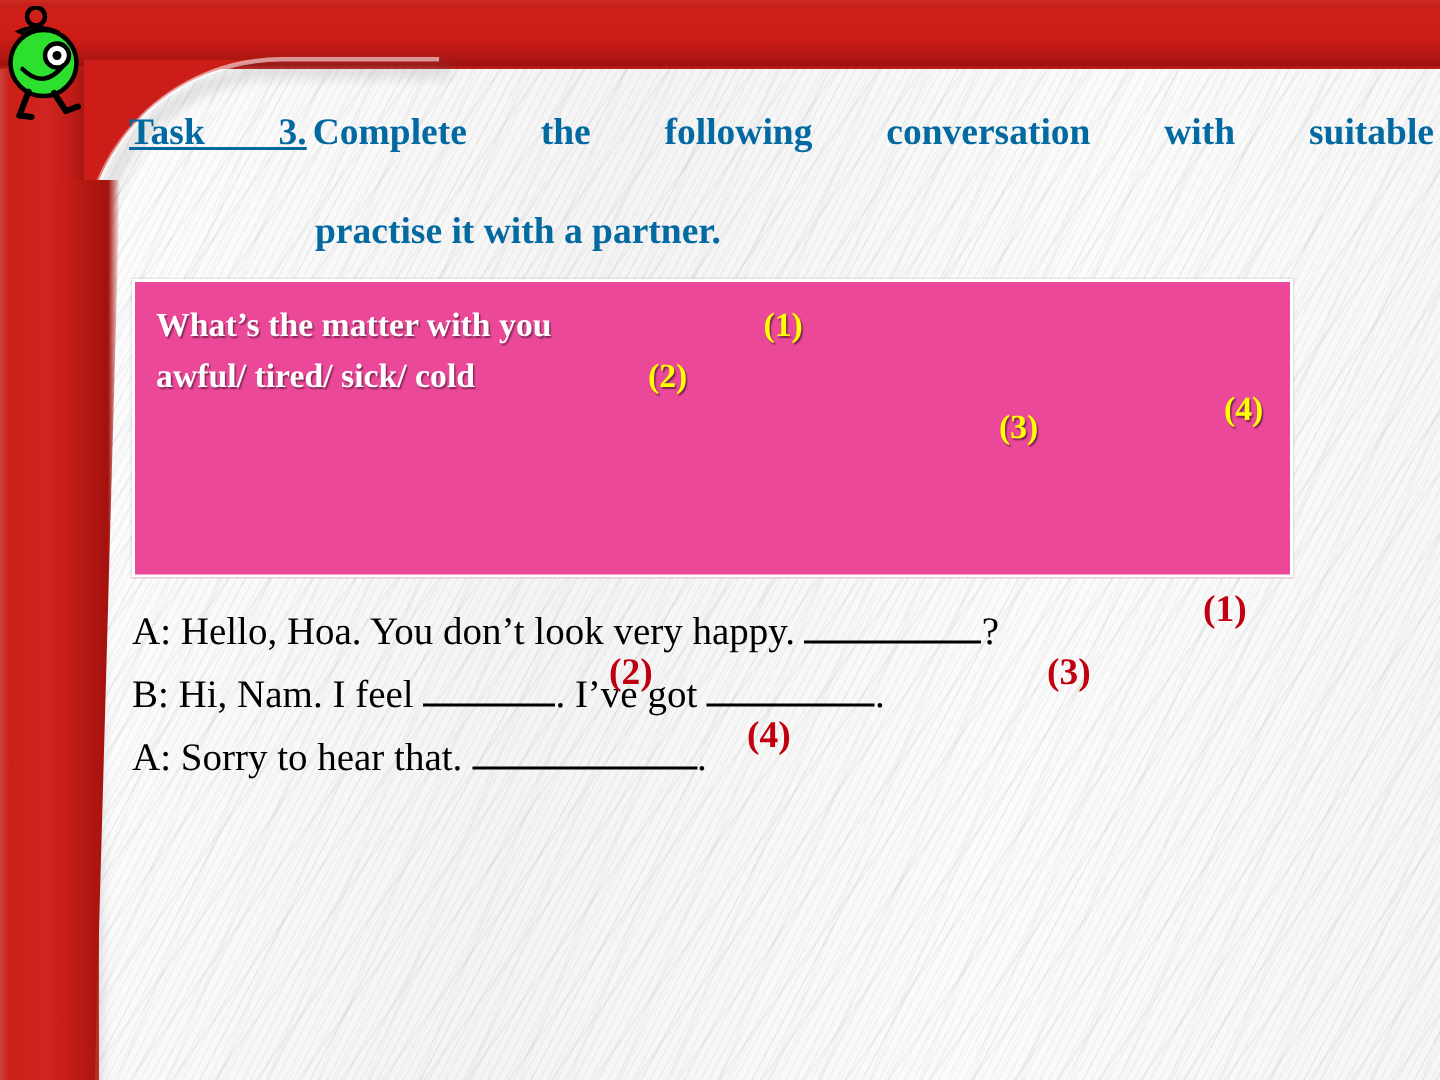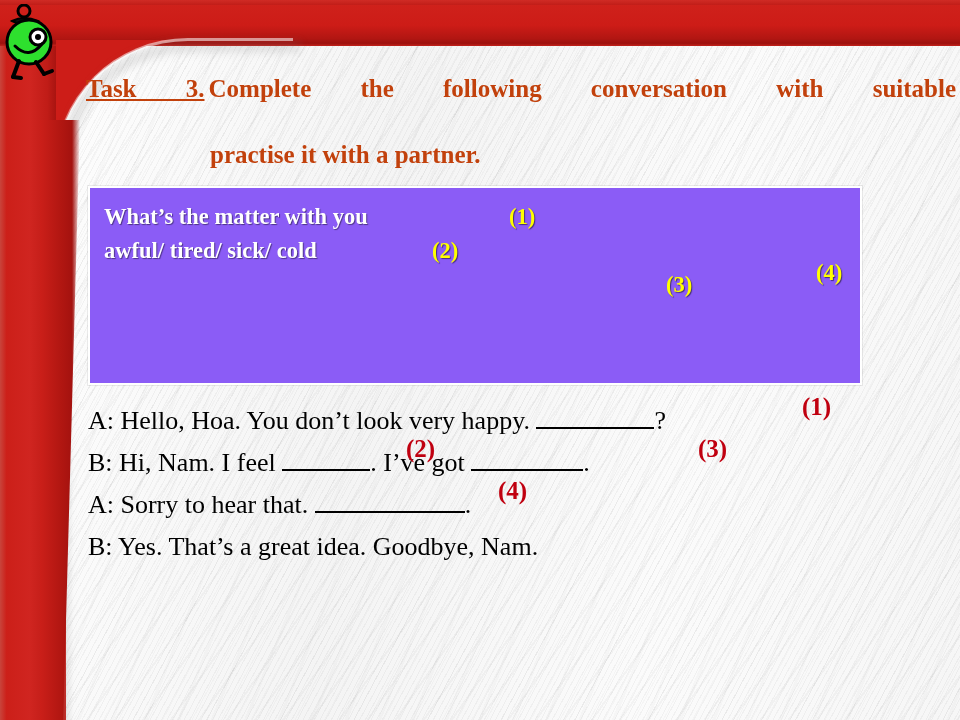--- a/index.html
+++ b/index.html
@@ -105,21 +105,21 @@
     position: absolute;
     left: 2px; top: 4px;
     width: 62px; height: 78px;
   }
 
   
   .instruction {
     position: absolute;
     left: 86px; top: 72px;
     width: 870px;
-    color: #c2410c;
+    color: #0369a1;
     font-weight: bold;
     font-size: 25px;
     line-height: 33px;
     text-align: justify;
     text-justify: inter-word;
   }
   .instruction .task-label {
     text-decoration: underline;
     white-space: nowrap;
     margin-right: 4px;
@@ -135,21 +135,21 @@
   }
   .instr-line.last::after { display: none; }
   .instr-line.first { text-indent: 0; }
   .instr-line.indent { padding-left: 124px; }
 
   
   .wordbox {
     position: absolute;
     left: 88px; top: 186px;
     width: 774px; height: 199px;
-    background: #8b5cf6;
+    background: #ec4899;
     border: 2px solid #ffffff;
     box-sizing: border-box;
     box-shadow: 0 0 0 1px rgba(0,0,0,0.07);
   }
   .wordbox-inner {
     position: relative;
     width: 100%; height: 100%;
     padding: 12px 0 0 14px;
     box-sizing: border-box;
   }
@@ -281,19 +281,16 @@
       <span>B:</span><span> Hi, Nam. I feel </span><span class="blank w2"></span><span>. I’ve got </span><span class="blank w3"></span><span>.</span>
       <span class="dlg-num d2">(2)</span>
       <span class="dlg-num d3">(3)</span>
     </div>
 
     <div class="dlg-line">
       <span>A:</span><span> Sorry to hear that. </span><span class="blank w4"></span><span>.</span>
       <span class="dlg-num d4">(4)</span>
     </div>
 
-    <div class="dlg-line">
-      <span>B:</span><span> Yes. That’s a great idea. Goodbye, Nam.</span>
-    </div>
 
 
   </div>
 </div>
 
 </body></html>

